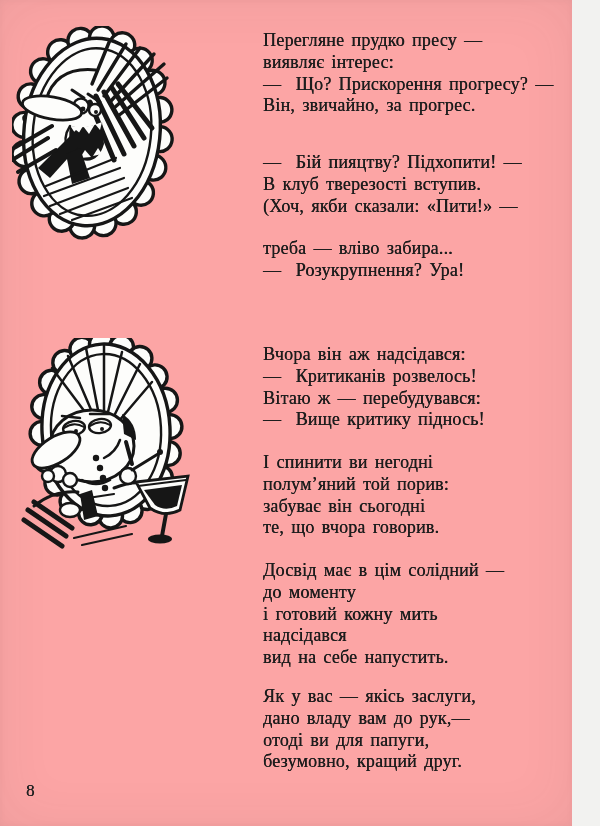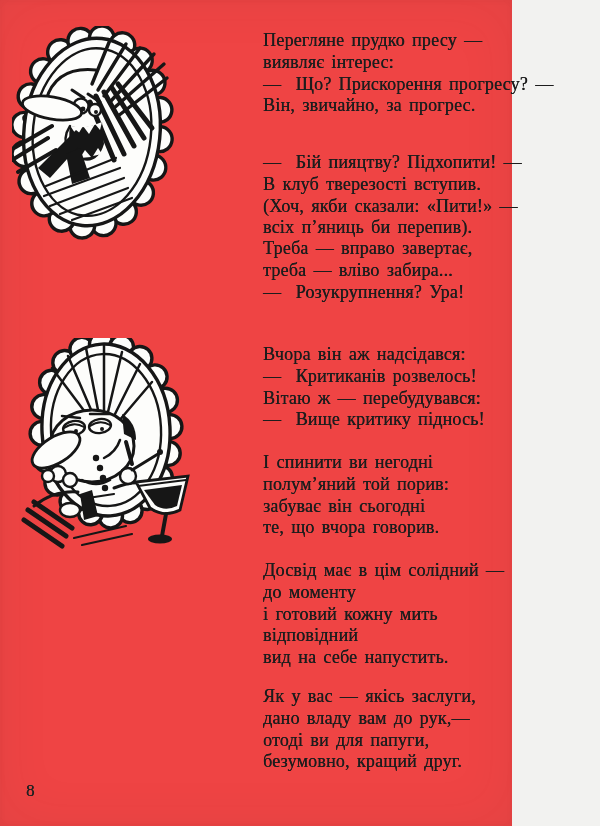--- a/index.html
+++ b/index.html
@@ -4,22 +4,22 @@
 <style>
   html,body{margin:0;padding:0;}
   body{
     width:600px;height:826px;
     background:#f2f2f0;
     font-family:"Liberation Serif","DejaVu Serif",serif;
     overflow:hidden;
   }
   .page{
     position:relative;
-    width:512px;height:826px;
-    background:#ef4444;
+    width:572px;height:826px;
+    background:#fca5a5;
     box-shadow:inset 0 0 55px rgba(60,60,55,.07), inset 0 0 6px rgba(60,60,55,.05);
     color:#1d1d1d;
   }
   .poem{
     position:absolute;left:263px;top:0;width:332px;
   }
   .stanza{position:absolute;left:0;width:332px;}
   .line{
     font-size:18px;
     line-height:21.8px;
@@ -231,25 +231,23 @@
       <div class="line">Перегляне прудко пресу —</div>
       <div class="line">виявляє інтерес:</div>
       <div class="line">—  Що? Прискорення прогресу? —</div>
       <div class="line">Він, звичайно, за прогрес.</div>
     </div>
 
     <div class="stanza" style="top:152px">
       <div class="line">—  Бій пияцтву? Підхопити! —</div>
       <div class="line">В клуб тверезості вступив.</div>
       <div class="line">(Хоч, якби сказали: «Пити!» —</div>
-      <div class="line">всіх п’яниць би перепив).</div>
     </div>
 
     <div class="stanza" style="top:238px">
-      <div class="line">Треба — вправо завертає,</div>
       <div class="line">треба — вліво забира...</div>
       <div class="line">—  Розукрупнення? Ура!</div>
     </div>
 
     <div class="stanza" style="top:344px">
       <div class="line">Вчора він аж надсідався:</div>
       <div class="line">—  Критиканів розвелось!</div>
       <div class="line">Вітаю ж — перебудувався:</div>
       <div class="line">—  Вище критику піднось!</div>
     </div>
@@ -258,21 +256,21 @@
       <div class="line">І спинити ви негодні</div>
       <div class="line">полум’яний той порив:</div>
       <div class="line">забуває він сьогодні</div>
       <div class="line">те, що вчора говорив.</div>
     </div>
 
     <div class="stanza" style="top:560px">
       <div class="line">Досвід має в цім солідний —</div>
       <div class="line">до моменту</div>
       <div class="line">і готовий кожну мить</div>
-      <div class="line">відповідний</div>
+      <div class="line">надсідався</div>
       <div class="line">вид на себе напустить.</div>
     </div>
 
     <div class="stanza" style="top:686px">
       <div class="line">Як у вас — якісь заслуги,</div>
       <div class="line">дано владу вам до рук,—</div>
       <div class="line">отоді ви для папуги,</div>
       <div class="line">безумовно, кращий друг.</div>
     </div>
 

